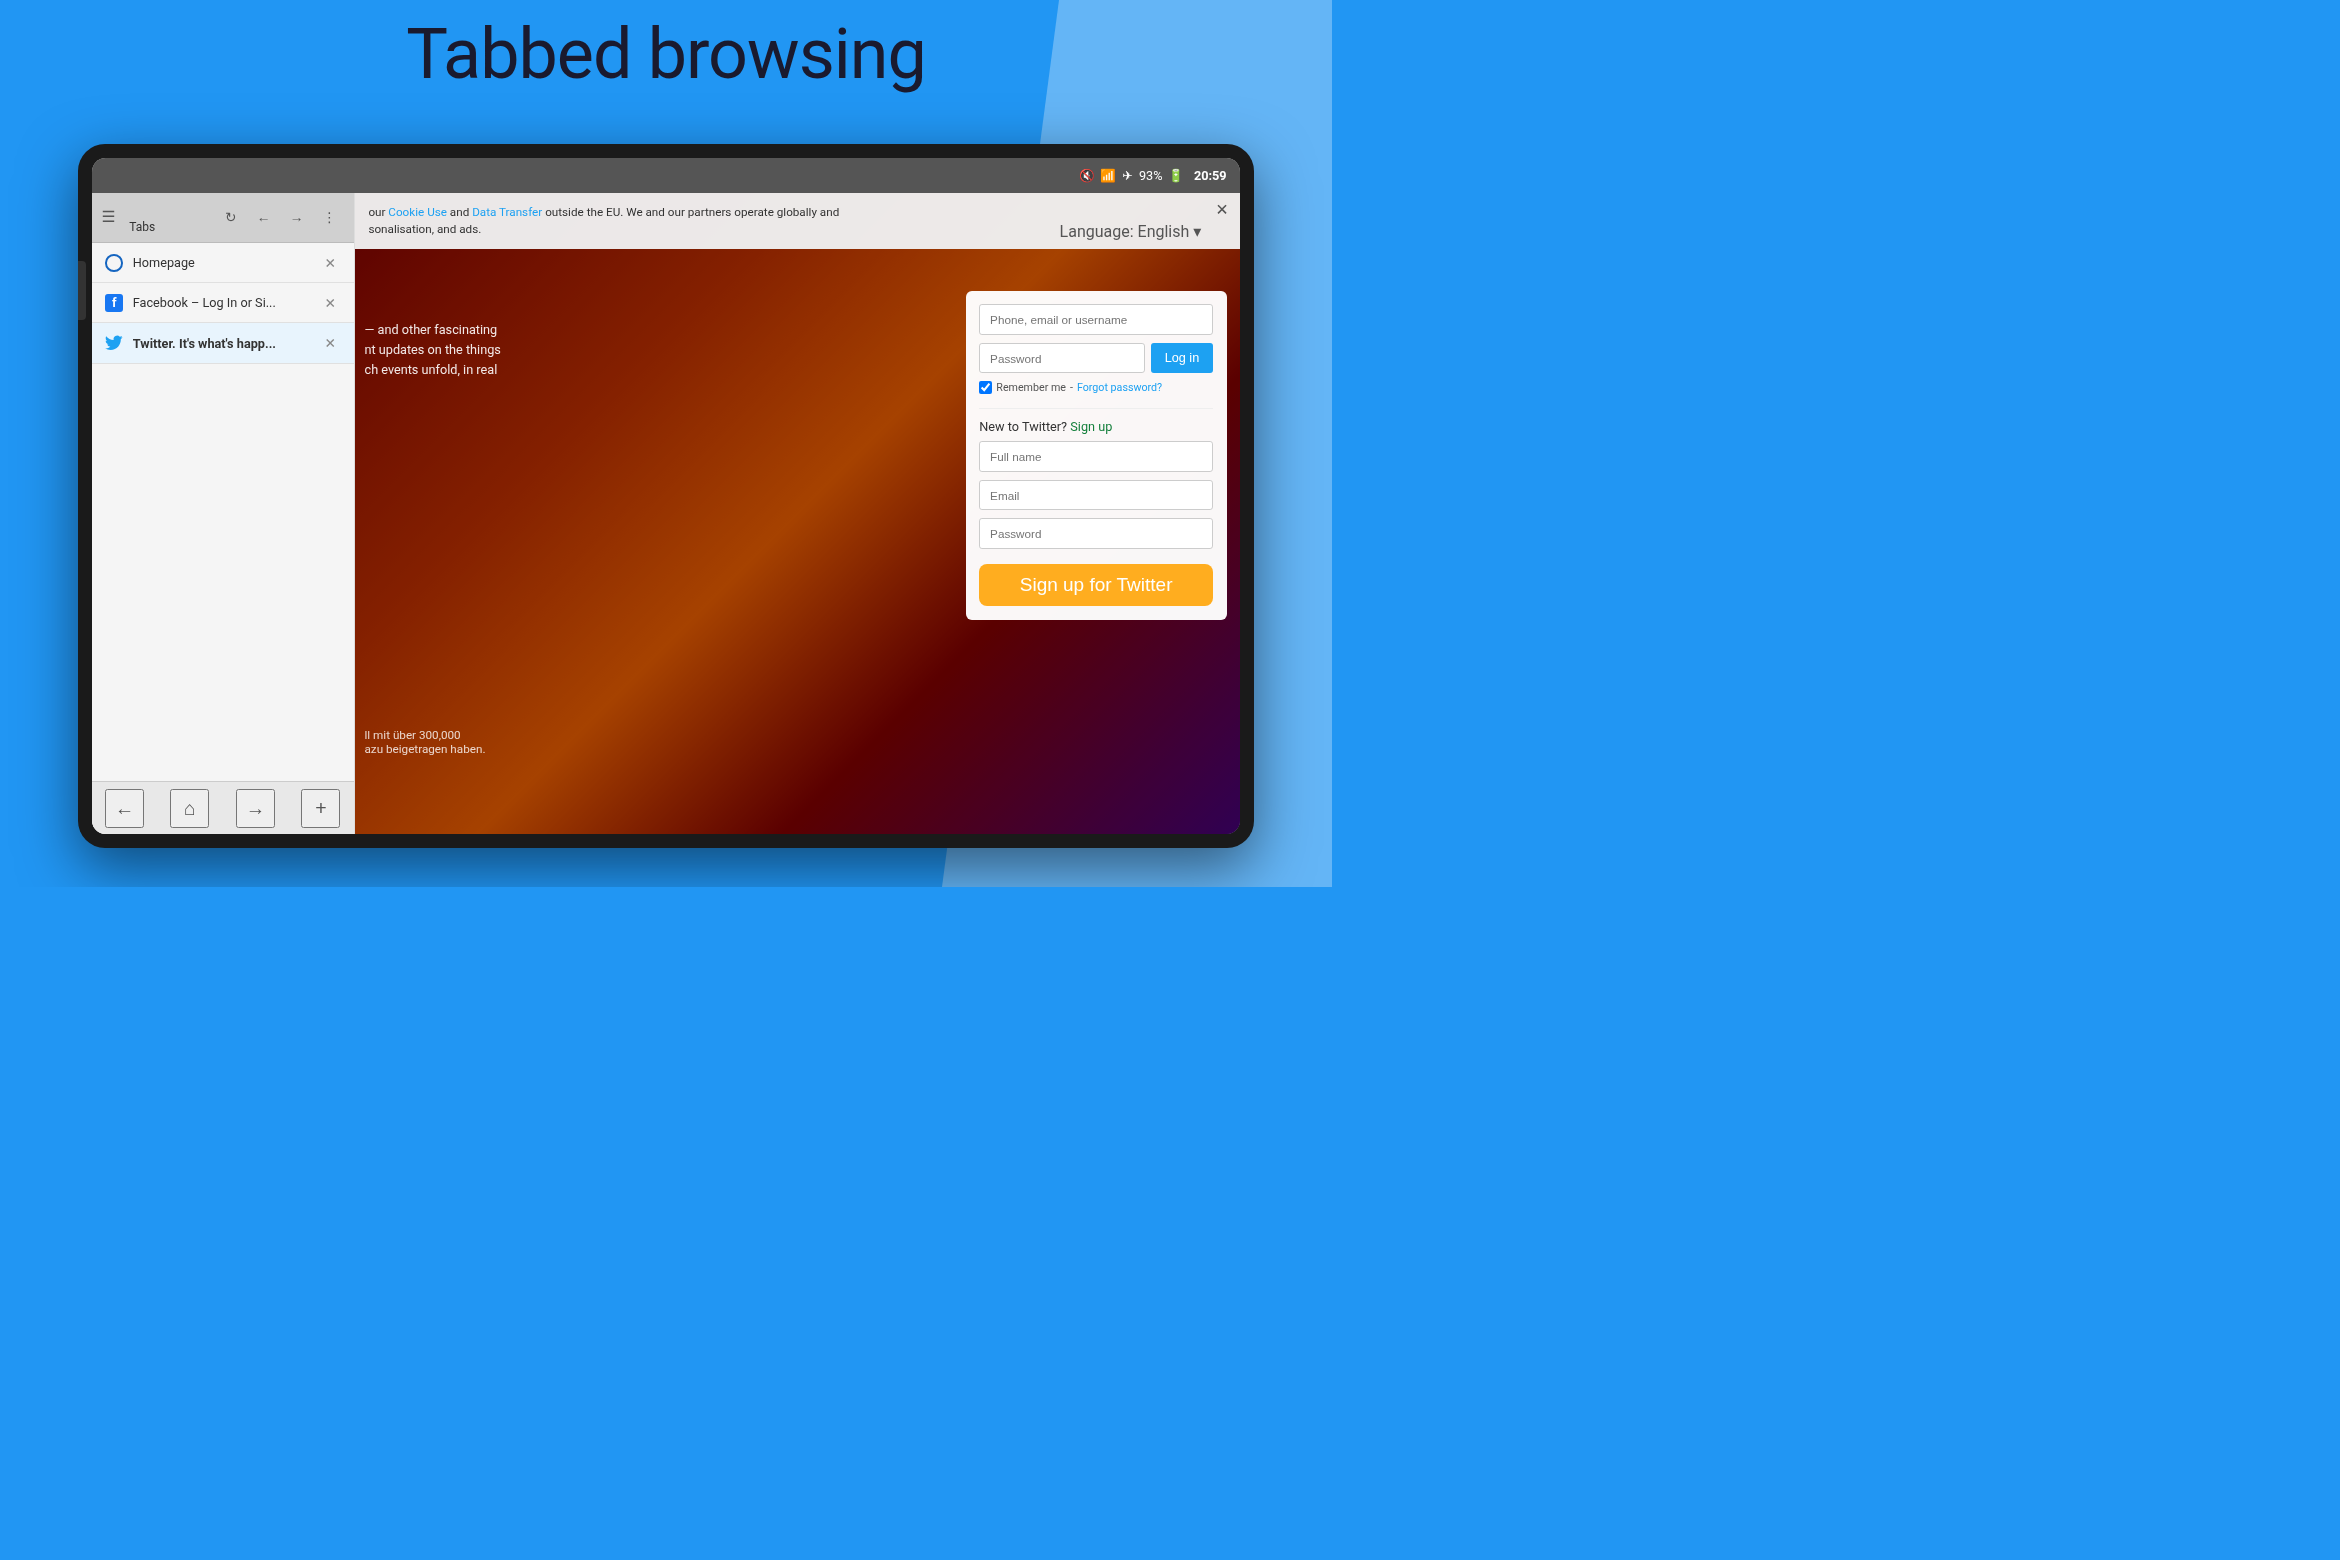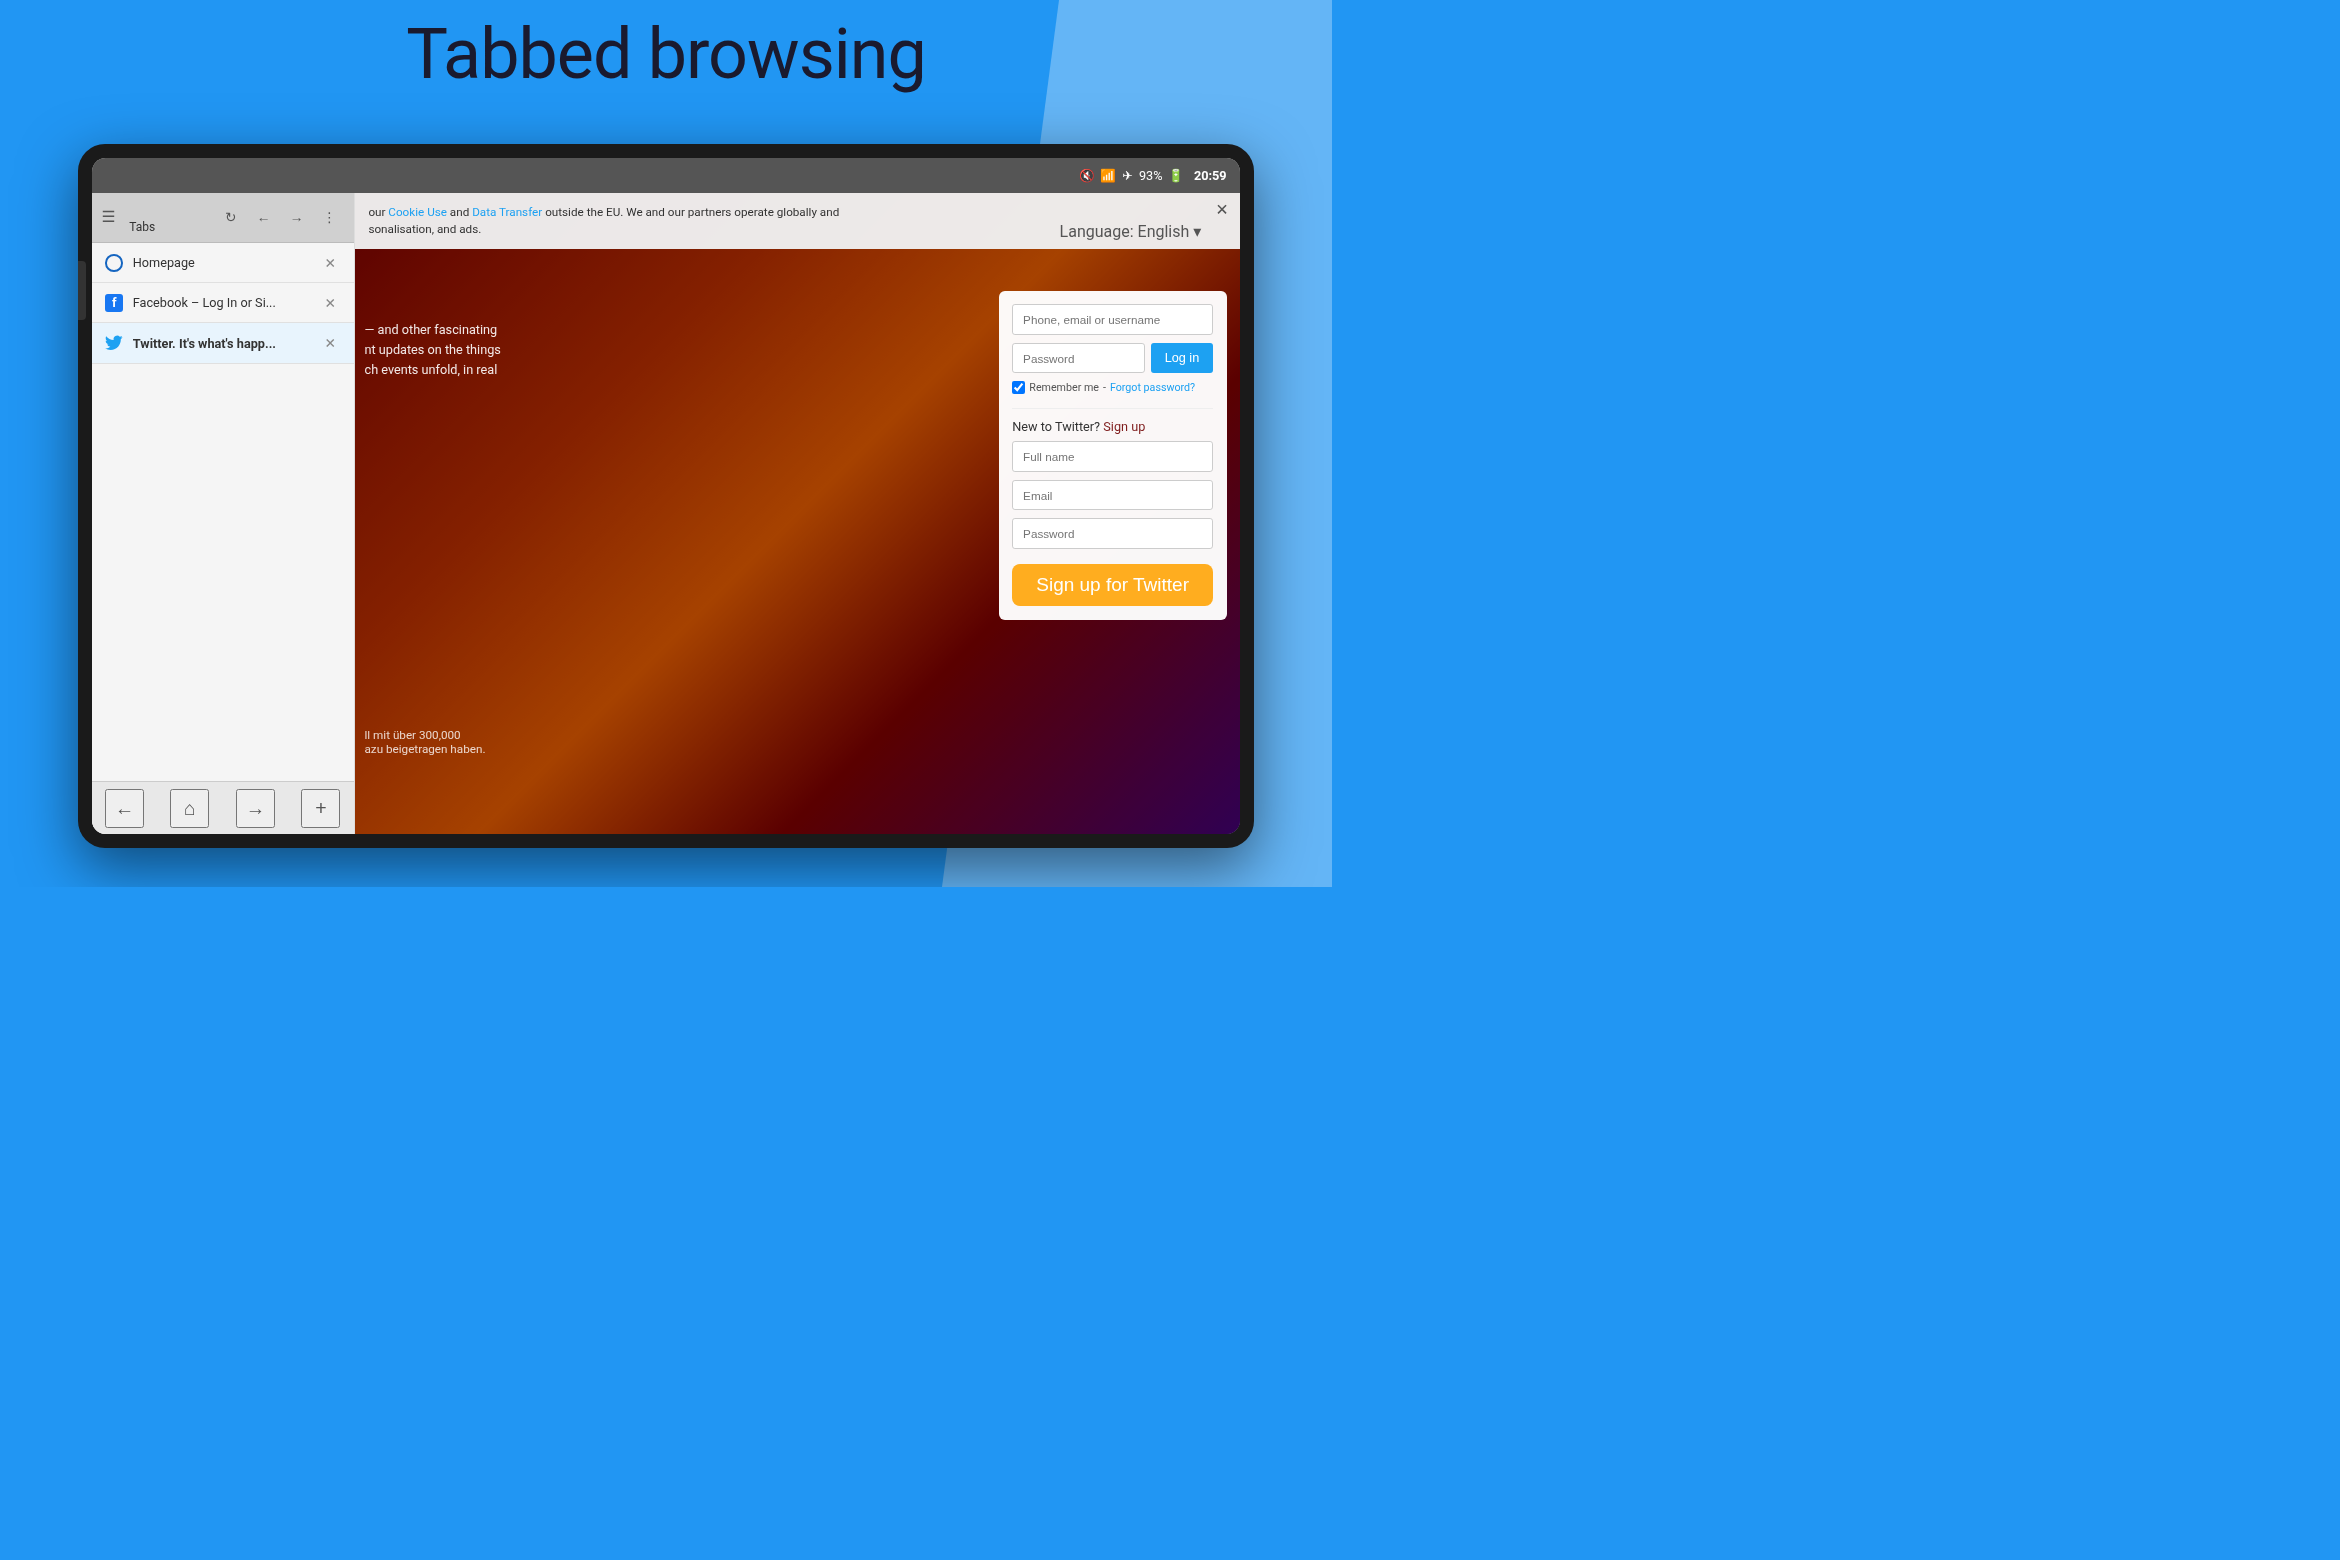--- a/index.html
+++ b/index.html
@@ -217,21 +217,21 @@
       bottom: 5.9px; right: 39px;
       font-size: 16px;
       color: #555;
     }
 
     
     .twitter-card {
       position: absolute;
       top: 98px;
       right: 13.7px;
-      width: 228px;
+      width: 261px;
       background: rgba(255,255,255,0.97);
       border-radius: 5.9px;
       padding: 13.7px;
       z-index: 5;
     }
 
     .twitter-input {
       width: 100%;
       border: 1px solid #ccc;
       border-radius: 2.9px;
@@ -282,21 +282,21 @@
       padding-top: 9.8px;
     }
 
     .signup-label {
       font-size: 12.7px;
       color: #333;
       margin-bottom: 7.8px;
     }
 
     .signup-label .signup-link {
-      color: #7f1d1d;
+      color: #15803d;
     }
 
     .signup-btn {
       width: 100%;
       background: #FFAD1F;
       color: white;
       border: none;
       border-radius: 8px;
       padding: 9.8px;
       font-size: 19px;

